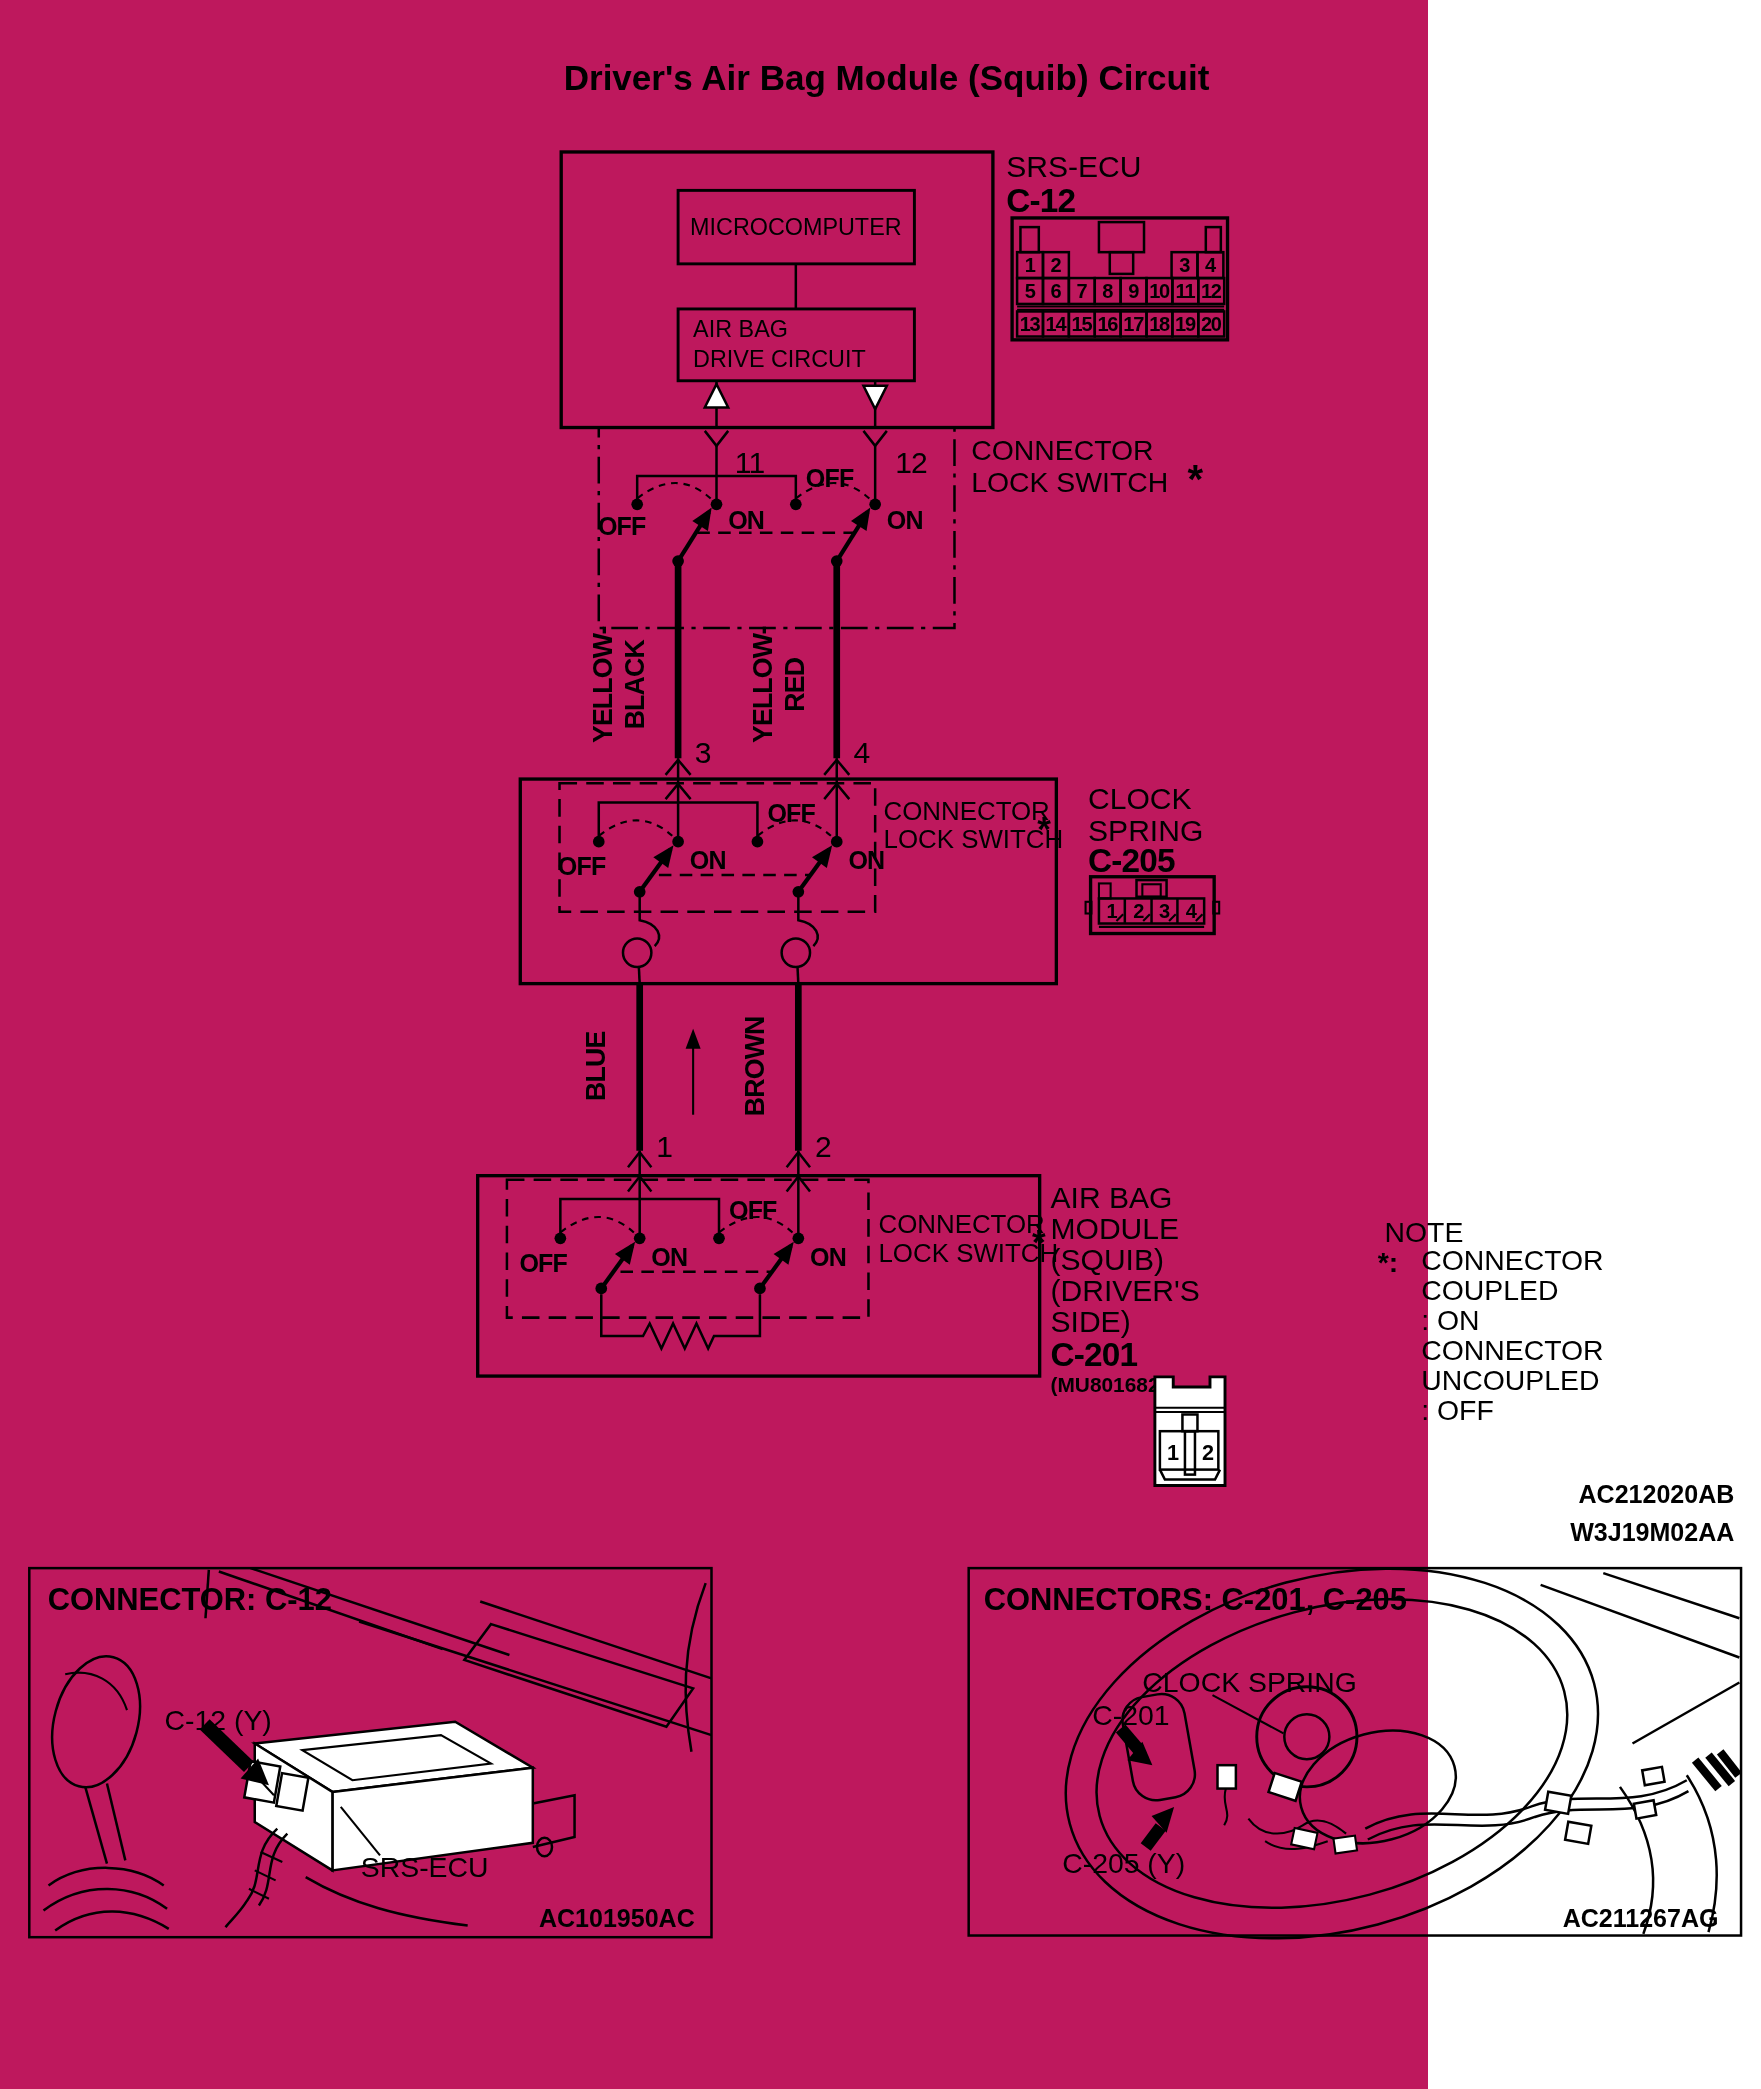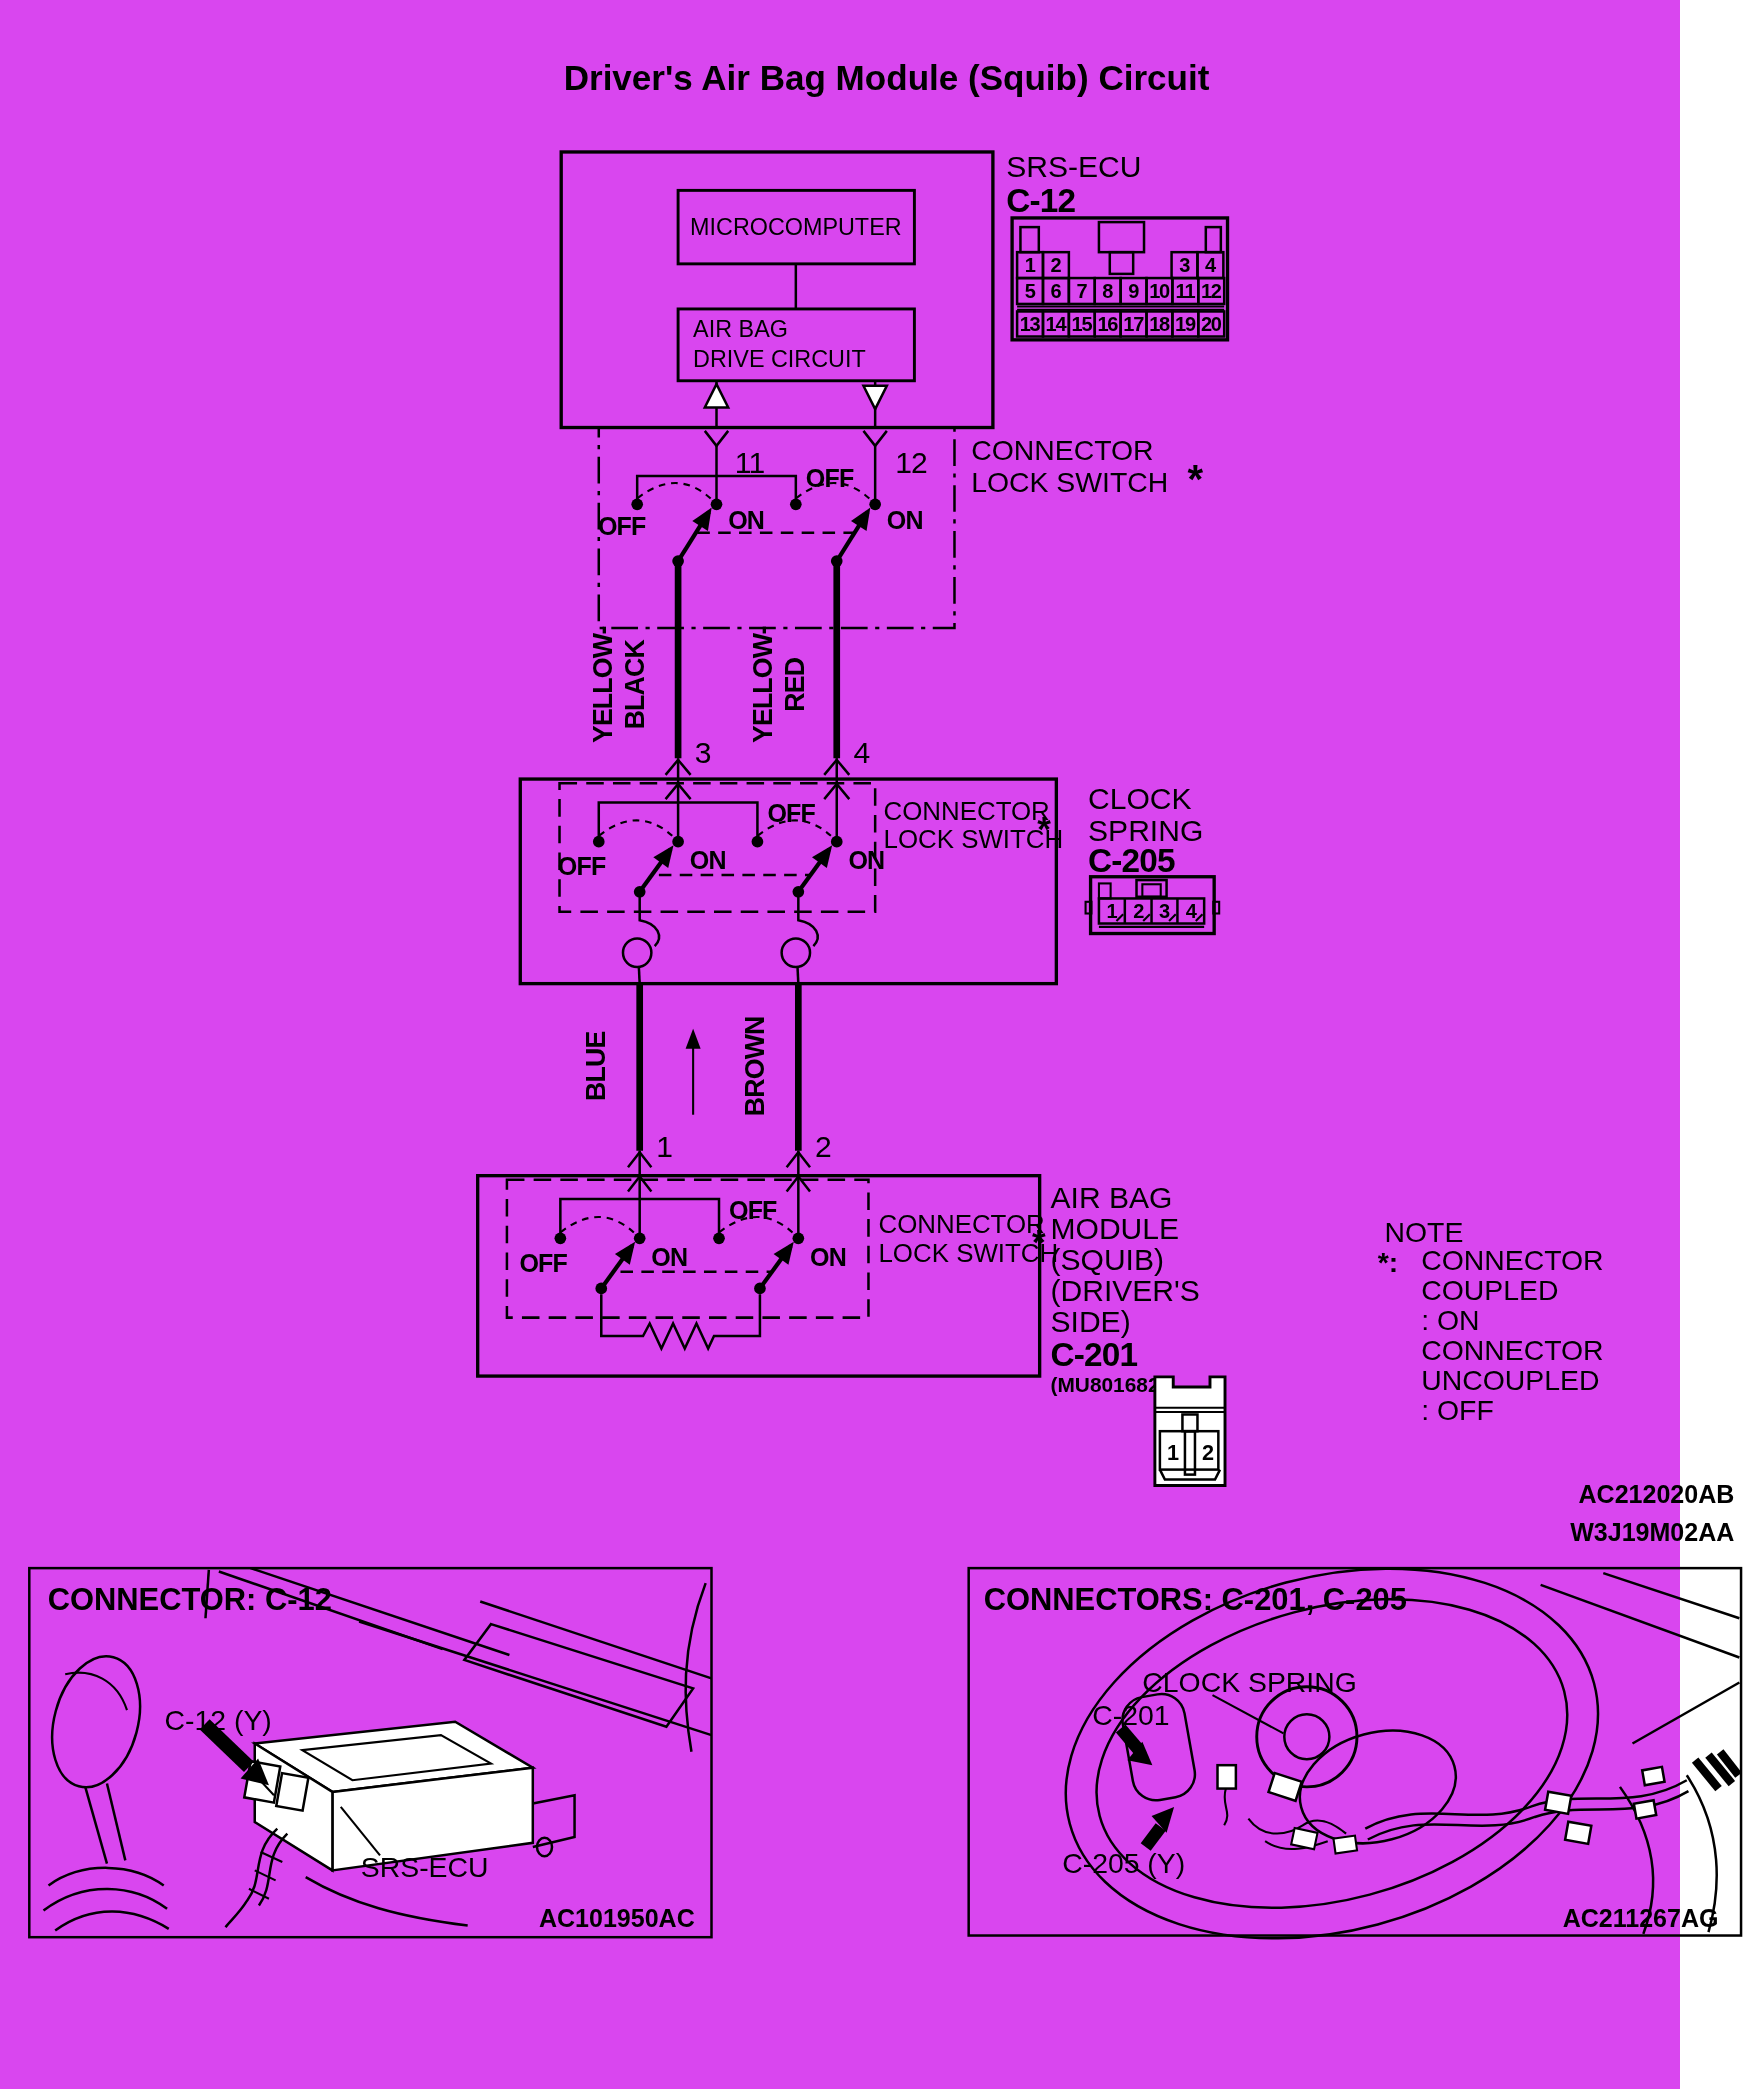--- a/index.html
+++ b/index.html
@@ -1,16 +1,16 @@
 <!DOCTYPE html>
 <html style="font-size:13.4px"><head>
 <meta charset="utf-8">
 <style>
   html,body{margin:0;padding:0;background:#fff;}
-  .page{width:1680px;height:2090px;background:#d946ef;position:relative;}
+  .page{width:1428px;height:2090px;background:#be185d;position:relative;}
   svg{display:block;}
   text{font-family:"Liberation Sans","DejaVu Sans",sans-serif;fill:#000;}
   .t-title{font-size:42px;font-weight:bold;}
   .t-box{font-size:28px;}
   .t-label{font-size:36px;}
   .t-id{font-size:40px;font-weight:bold;letter-spacing:-1px;}
   .t-pin{font-size:36px;letter-spacing:-1px;}
   .t-sw{font-size:30px;font-weight:bold;letter-spacing:-1px;}
   .t-ls{font-size:34px;}
   .t-ls-sm{font-size:31px;}

